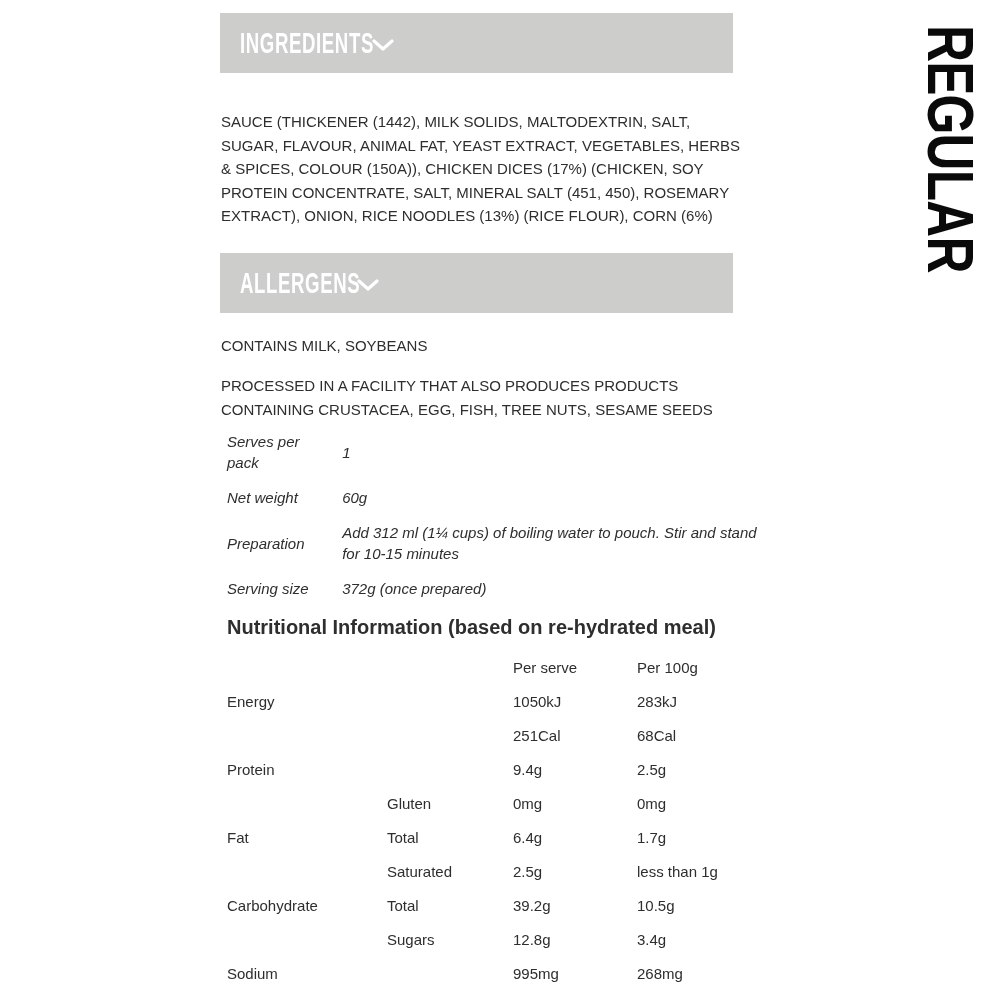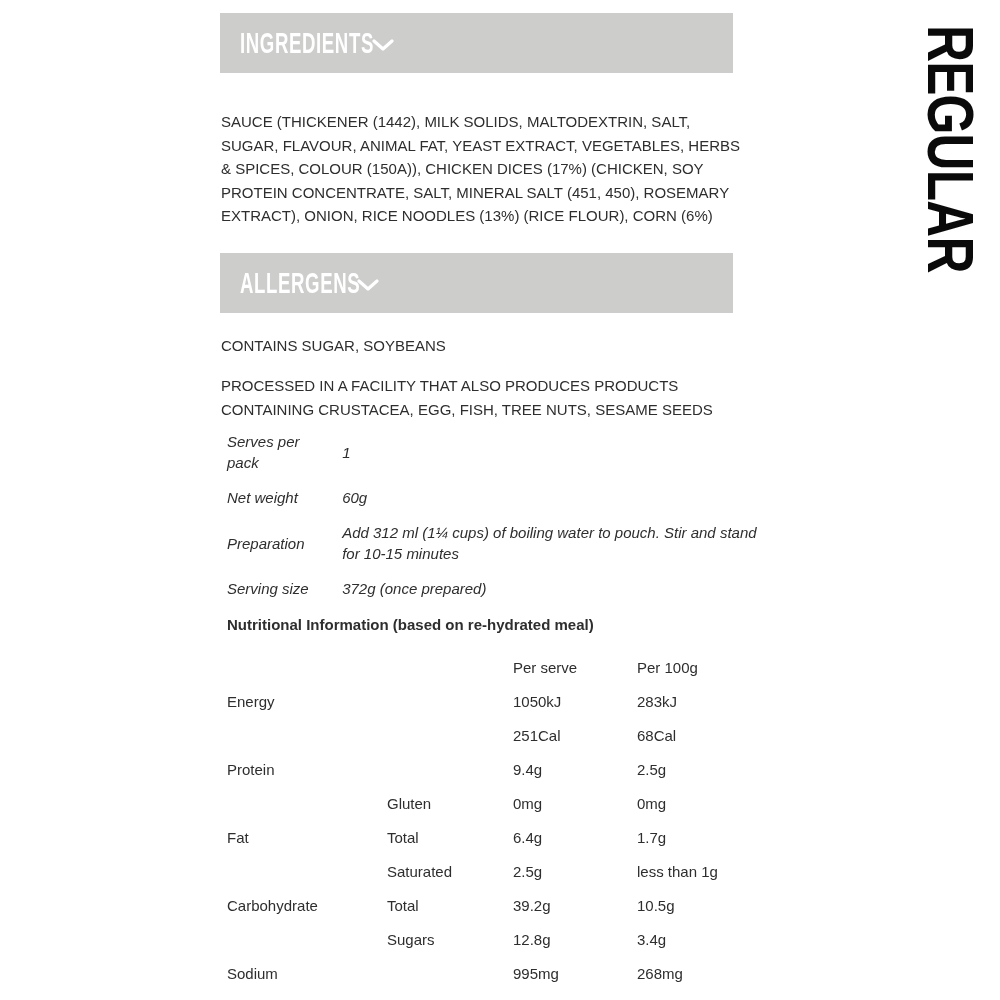--- a/index.html
+++ b/index.html
@@ -29,21 +29,21 @@
   .ingredients-body{top:93px;margin-top:17px;}
   .allergens-contains{top:335px;line-height:21px;}
   .allergens-facility{top:374px;line-height:24px;}
   
   .details-table{position:absolute;left:227px;top:424px;width:533px;font-size:15px;}
   .details-row{display:flex;align-items:center;padding:7px 0;font-style:italic;}
   .details-label{width:100px;margin-right:18px;line-height:21px;}
   .details-value{width:430px;line-height:21px;}
   
   .nutrition-title{
-    position:absolute;left:227px;top:616px;font-size:15px;font-weight:bold;color:#2e2e2e;
+    position:absolute;left:227px;top:616px;font-size:20px;font-weight:bold;color:#2e2e2e;
   }
   .nutrition-table{position:absolute;left:227px;top:650px;width:540px;font-size:15px;}
   .nutrition-row{display:flex;align-items:center;height:34px;}
   .n-col1{width:160px;}
   .n-col2{width:126px;}
   .n-col3{width:124px;}
   .n-col4{flex:1;}
   
   .size-label{
     position:absolute;left:982px;top:25px;
@@ -70,21 +70,21 @@
 
   <div class="accordion-header allergens">
     <span class="accordion-title">ALLERGENS</span>
     <span class="chevron all">
       <svg width="22" height="12" viewBox="0 0 22 12">
           <polyline points="2,2 11,10 20,2" fill="none" stroke="#ffffff" stroke-width="3.2" stroke-linecap="round" stroke-linejoin="round"></polyline>
         </svg>
     </span>
   </div>
 
-  <div class="para allergens-contains">CONTAINS SUGAR, SOYBEANS</div>
+  <div class="para allergens-contains">CONTAINS MILK, SOYBEANS</div>
   <div class="para allergens-facility">PROCESSED IN A FACILITY THAT ALSO PRODUCES PRODUCTS CONTAINING CRUSTACEA, EGG, FISH, TREE NUTS, SESAME SEEDS</div>
 
   <div class="details-table">
     <div class="details-row">
       <div class="details-label">Serves per pack</div>
       <div class="details-value">1</div>
     </div>
     <div class="details-row">
       <div class="details-label">Net weight</div>
       <div class="details-value">60g</div>

